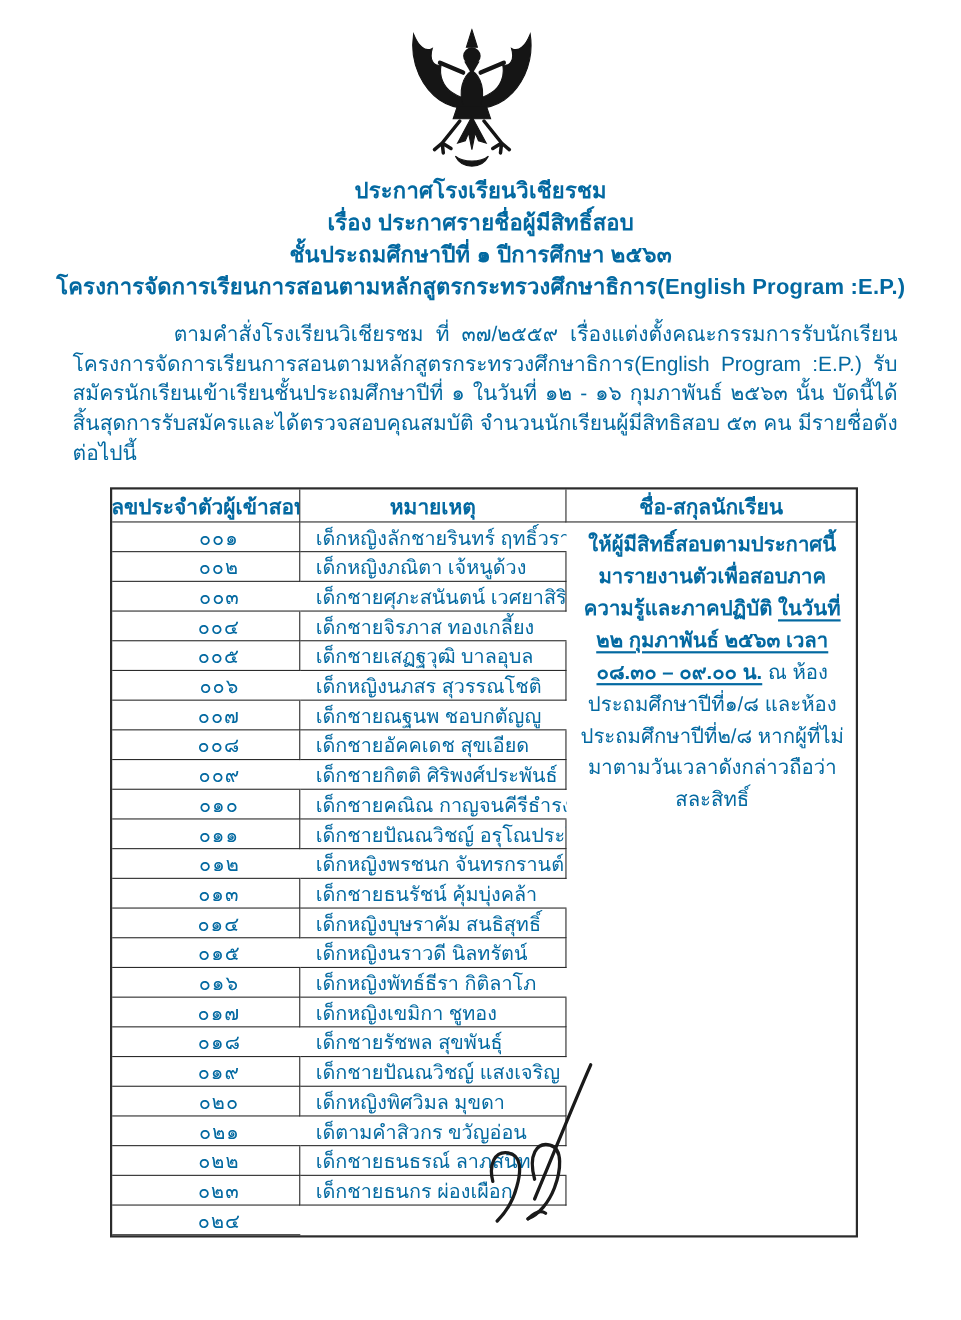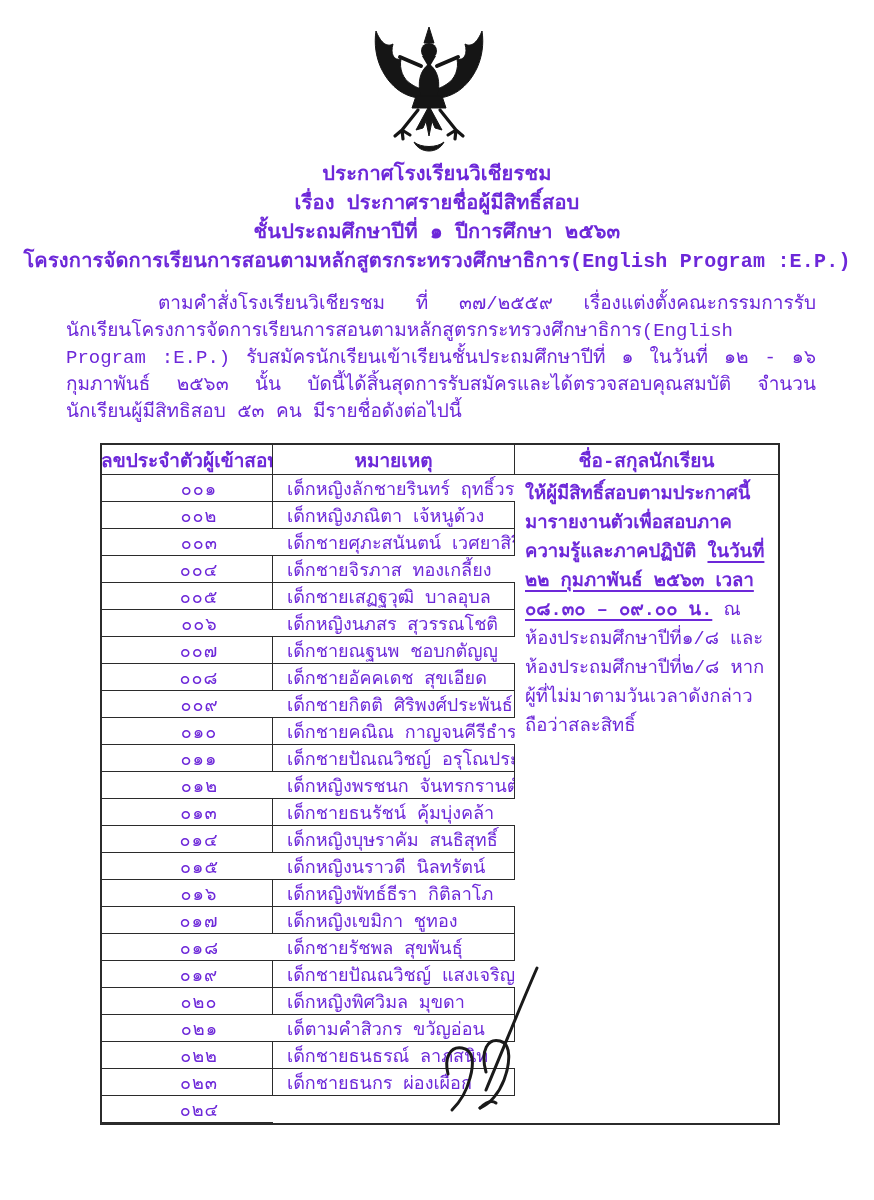--- a/index.html
+++ b/index.html
@@ -1,21 +1,21 @@
 <!DOCTYPE html>
 <html><head>
 <meta charset="utf-8">
 <style>
   html,body{margin:0;padding:0;background:#ffffff;}
   .page{
     position:relative;
     width:874px;height:1200px;
     background:#ffffff;
-    color:#6d28d9;
-    font-family:Liberation Mono, monospace;
+    color:#0369a1;
+    font-family:Liberation Sans, sans-serif;
     overflow:hidden;
   }
   
   .emblem{
     position:absolute;left:366px;top:26px;width:126px;height:134px;
   }
   
   .titles{
     padding-top:160px;
     text-align:center;
@@ -62,21 +62,21 @@
   .note-cell{
     grid-column:3;
     grid-row:2 / span 24;
     border-right:none;
     border-bottom:none;
     display:block;
     white-space:normal;
     padding:5px 8px 0 10px;
     font-size:18.5px;
     line-height:29px;
-    text-align:left;
+    text-align:center;
   }
   .b{font-weight:bold;}
   .u{text-decoration:underline;text-underline-offset:4px;text-decoration-thickness:1.5px;}
   
   .signature{
     position:absolute;left:434px;top:962px;width:110px;height:155px;
     pointer-events:none;
   }
 </style>
 </head>

